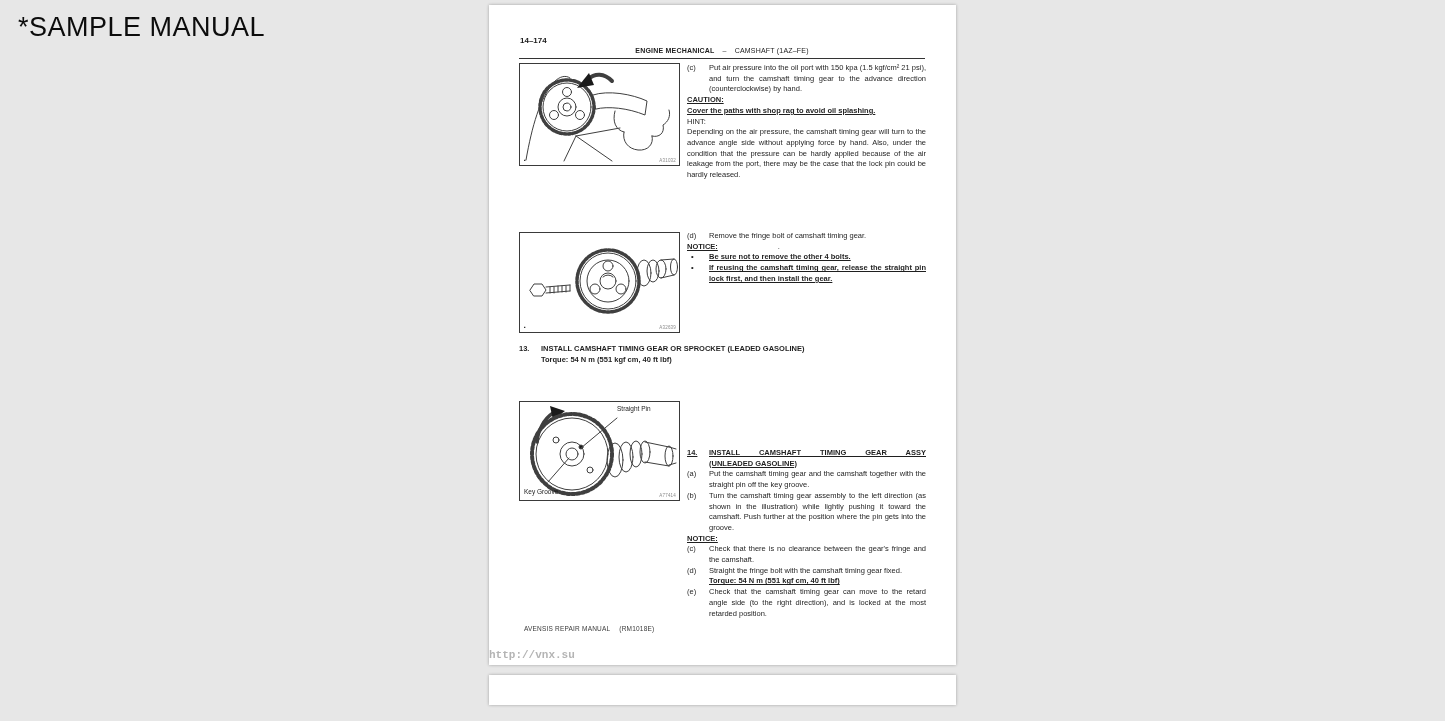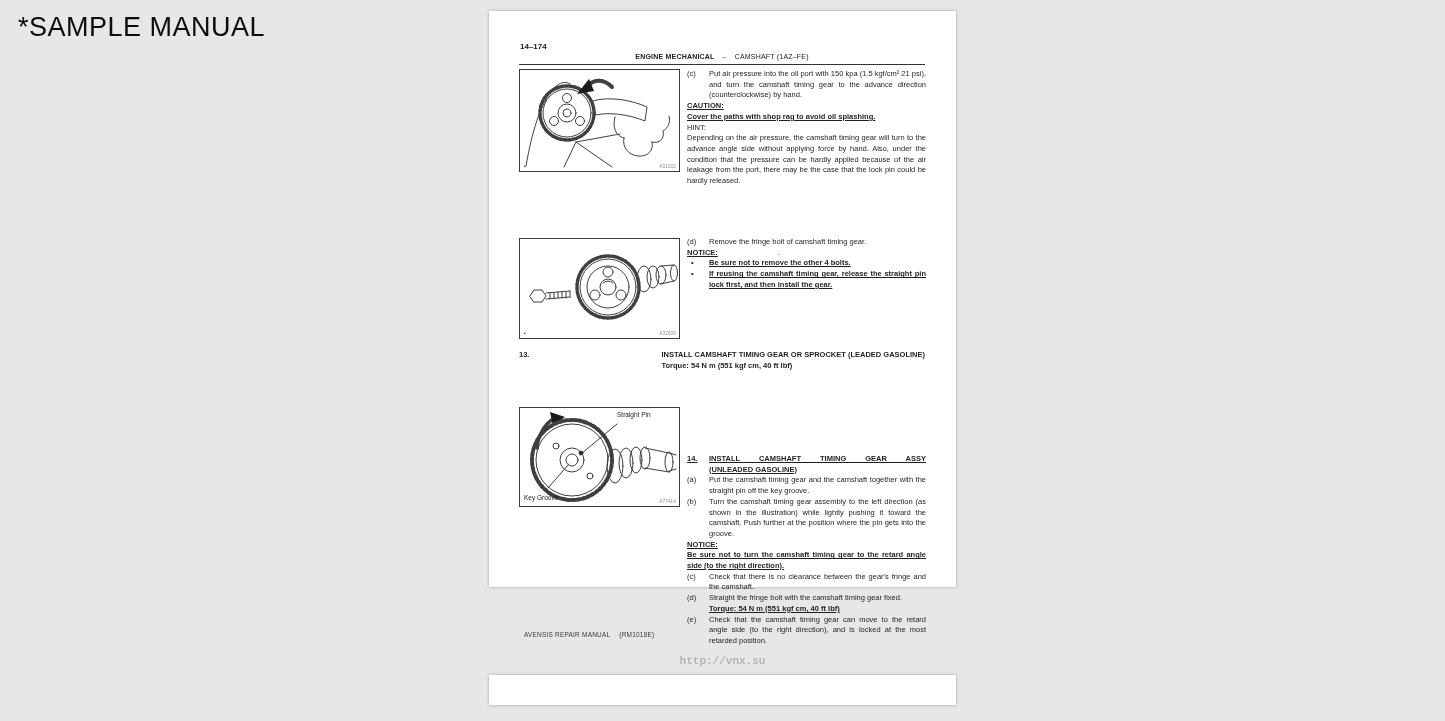--- a/index.html
+++ b/index.html
@@ -11,21 +11,21 @@
     color:#1f1f1f;
   }
   .sample-label {
     position:absolute; left:18px; top:12px;
     font-size:27px; letter-spacing:.5px; color:#0c0c0c;
   }
   .page {
     position:absolute; left:489px; width:467px; background:#ffffff;
     box-shadow:0 0 3px rgba(0,0,0,.30);
   }
-  .page1 { top:11px;  height:576px; }
+  .page1 { top:5px;  height:660px; }
   .page2 { top:675px; height:30px; overflow:hidden; }
 
   .pnum { position:absolute; font-weight:bold; font-size:8px; color:#1a1a1a; }
   .p1num { left:31px; top:31px; }
   .p2num { right:36px; top:29px; }
 
   .hdr {
     position:absolute; left:30px; right:31px; text-align:center;
     font-size:7px; line-height:8px; padding-bottom:3px;
     border-bottom:1.5px solid #333; letter-spacing:.2px; color:#222;
@@ -65,32 +65,32 @@
   .b { font-weight:bold;text-decoration:underline; }
   .justlast { text-align:justify; text-align-last:justify; }
 
   .nrow { display:flex; }
   .ndot { margin-left:60px; }
 
   .bul .bm { flex:none; width:22px; padding-left:4px; font-weight:bold; }
 
   .step13 {
     position:absolute; left:30px; right:31px; top:338px;
-    display:flex; font-size:7.5px; line-height:11px; font-weight:bold; color:#1f1f1f;justify-content:space-between;
+    display:flex; font-size:7.5px; line-height:11px; font-weight:bold; color:#1f1f1f;
   }
   .step13 .mk { flex:none; width:22px; }
 
   .footer {
     position:absolute; left:35px; top:620px;
     font-size:6.5px; letter-spacing:.2px; color:#3a3a3a;
   }
   .footer .fcode { margin-left:9px; }
 
   .watermark {
-    position:absolute; left:0; right:0; top:644px; text-align:center;
+    position:absolute; left:0; right:0; top:644px; 
     font-family:"Liberation Mono", monospace; font-weight:bold;
     font-size:11px; color:#b4b4b4;
   }
 </style>
 </head>
 <body>
 
 <div class="sample-label">*SAMPLE MANUAL</div>
 
 <div class="page page1">
@@ -225,21 +225,20 @@
     </div>
     <div class="item">
       <span class="mk">(a)</span>
       <span class="tx">Put the camshaft timing gear and the camshaft together with the straight pin off the key groove.</span>
     </div>
     <div class="item">
       <span class="mk">(b)</span>
       <span class="tx">Turn the camshaft timing gear assembly to the left direction (as shown in the illustration) while lightly pushing it toward the camshaft. Push further at the position where the pin gets into the groove.</span>
     </div>
     <div class="b">NOTICE:</div>
-    <div class="b jt">Be sure not to turn the camshaft timing gear to the retard angle side (to the right direction).</div>
     <div class="item">
       <span class="mk">(c)</span>
       <span class="tx">Check that there is no clearance between the gear's fringe and the camshaft.</span>
     </div>
     <div class="item">
       <span class="mk">(d)</span>
       <div class="tx">
         <div class="jt">Straight the fringe bolt with the camshaft timing gear fixed.</div>
         <div class="b">Torque: 54 N m (551 kgf cm, 40 ft lbf)</div>
       </div>

